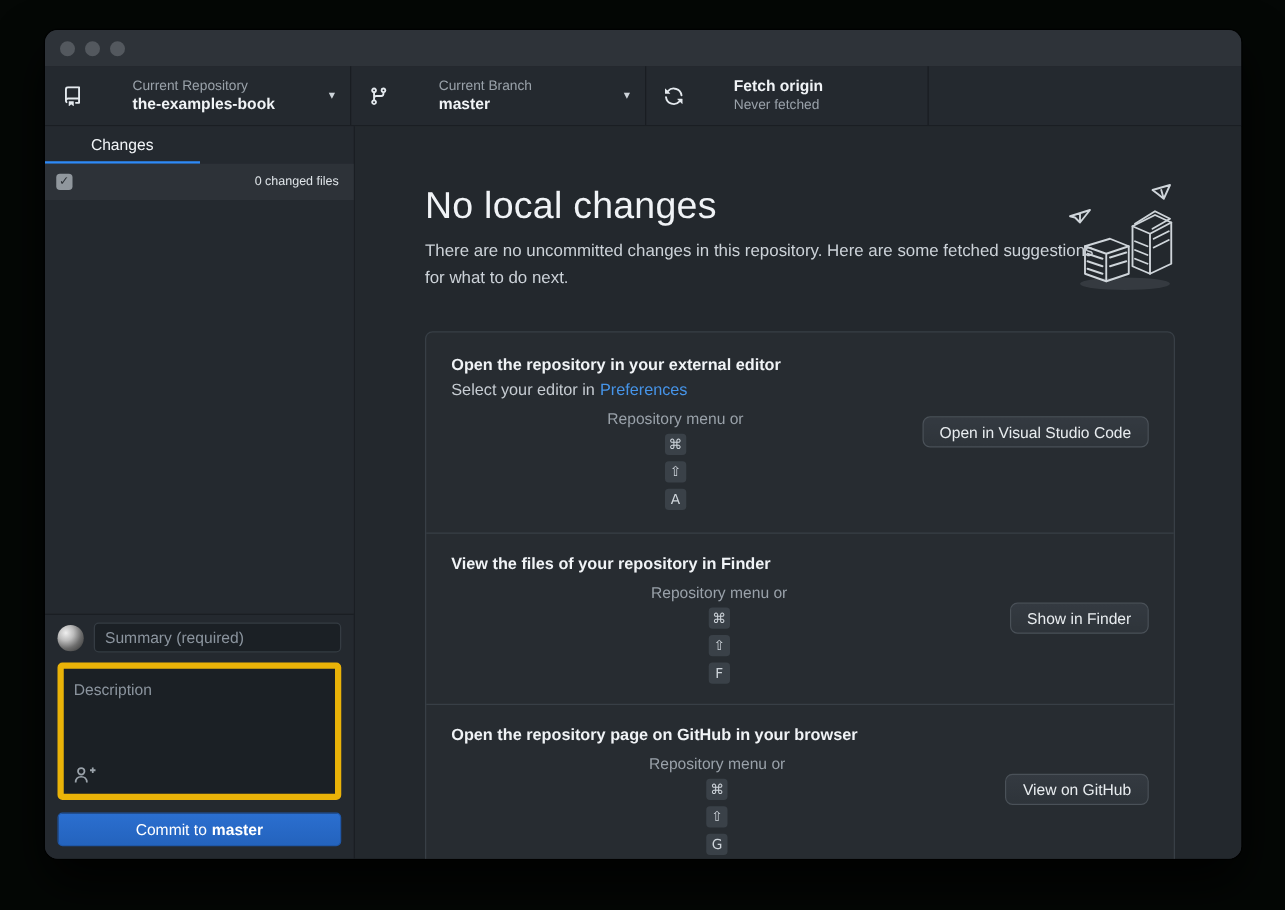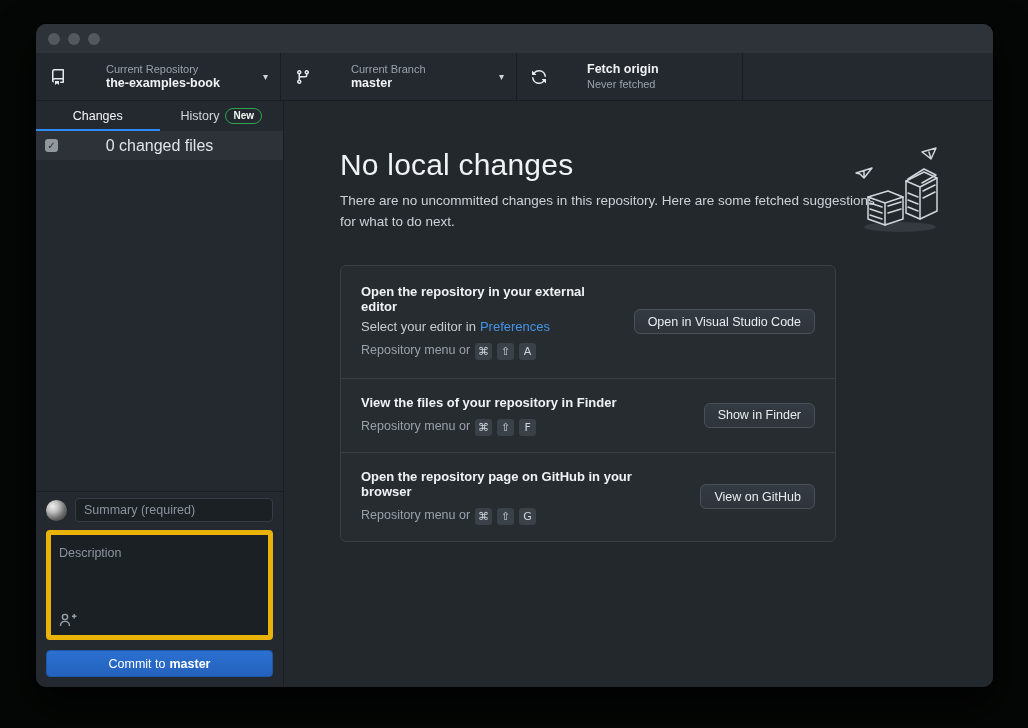--- a/index.html
+++ b/index.html
@@ -40,21 +40,21 @@
          font-size:12.5px; color:#d3d8dd; position:relative; cursor:pointer; }
   .tab.active { color:#f2f5f8; }
   .tab.active::after { content:""; position:absolute; left:0; right:0; bottom:0; height:2px; background:#2e8af7; }
   .badge-new { font-size:10px; font-weight:bold; color:#eef7f0; border:1px solid #2ea44f; border-radius:9px;
                padding:1px 7px 2px; line-height:11px; }
   
   .changes-row { height:29px; flex:0 0 auto; background:#2d3238; display:flex; align-items:center; position:relative; }
   .checkbox { width:13px; height:13px; margin-left:9px; background:#90979d; border-radius:3px;
               display:flex; align-items:center; justify-content:center;
               font-size:10px; font-weight:bold; color:#2b3035; cursor:pointer; }
-  .changes-row .label { position:absolute; left:0; right:0; text-align:center; font-size:16px; color:#dfe4e8; pointer-events:none; }
+  .changes-row .label { position:absolute; left:0; right:12px; text-align:right; font-size:10px; color:#dfe4e8; pointer-events:none; }
   .file-list { flex:1; background:#24292f; }
   
   .commit-area { flex:0 0 194px; border-top:1px solid #1a1e23; padding:5px 10px 10px; display:flex; flex-direction:column; }
   .summary-row { display:flex; align-items:center; gap:8px; margin-top:1px; }
   .avatar { width:21px; height:21px; border-radius:50%; flex:0 0 auto;
             background:radial-gradient(circle at 32% 30%, #efefef 0%, #bdbdbd 30%, #6d6d6d 60%, #2a2a2a 100%); }
   .summary-input { flex:1; height:24px; background:#1b2025; border:1px solid #353c43; border-radius:4px;
                    color:#e6ebf0; font-size:12.5px; padding:0 8px; outline:none; font-family:inherit; }
   .summary-input::placeholder { color:#8b949e; }
   .description-box { margin-top:8px; height:110px; background:#1b2025; border:5px solid #eab308; border-radius:4px;
@@ -63,29 +63,29 @@
   .coauthor-btn { position:absolute; left:8px; bottom:7px; width:18px; height:16px; cursor:pointer; }
   .coauthor-btn svg { display:block; stroke:#9aa2aa; fill:none; stroke-width:1.4; }
   .commit-btn { margin-top:10px; height:27px; background:linear-gradient(#2b6fd0,#2463bd); border:1px solid #1f57a8;
                 border-radius:4px; color:#fff; font-size:12.5px; cursor:pointer; font-family:inherit; }
   .commit-btn strong { margin-left:4px; }
   
   .main { flex:1; background:#23282d; position:relative; padding:47px 53px 0 56px; }
   .main h1 { font-size:30px; font-weight:400; color:#f0f3f6; letter-spacing:.2px; }
   .main .blurb { margin-top:9px; width:536px; font-size:13.5px; line-height:1.55; color:#ccd2d8; }
   .illustration { position:absolute; top:44px; right:50px; width:95px; height:90px; }
-  .suggestions { margin-top:32px; width:496px; border:1px solid #383f46; border-radius:6px; background:#272c31; }
+  .suggestions { margin-top:32px; width:600px; border:1px solid #383f46; border-radius:6px; background:#272c31; }
   .suggestion-row { display:flex; align-items:center; padding:16px 20px; }
   .suggestion-row + .suggestion-row { border-top:1px solid #383f46; }
   .suggestion-row.tall { padding:18px 20px; }
   .sg-left { flex:1; min-width:0; }
   .sg-title { font-size:13px; font-weight:bold; color:#f0f3f6; }
   .sg-sub { font-size:13px; color:#c6ccd2; margin-top:5px; }
   .sg-sub a { color:#4694e8; text-decoration:none; margin-left:4px; cursor:pointer; }
-  .sg-shortcut { font-size:12.5px; color:#99a1a9; margin-top:9px; display:flex; gap:5px; }
+  .sg-shortcut { font-size:12.5px; color:#99a1a9; margin-top:9px; display:flex; align-items:center; gap:5px;flex-direction:column; }
   .keycap { display:inline-flex; align-items:center; justify-content:center; min-width:17px; height:17px;
             padding:0 3px; background:#3a4148; border-radius:3px; color:#ced4da; font-size:11px;
             font-family:"DejaVu Sans",sans-serif; }
   .sg-shortcut .keycap:first-of-type { margin-left:4px; }
   .sg-btn { flex:0 0 auto; margin-left:18px; background:linear-gradient(#343a41,#2e343a); border:1px solid #4a5158;
             border-radius:6px; color:#e8ecef; font-size:12.5px; padding:4px 13px; height:25px; cursor:pointer;
             font-family:inherit; white-space:nowrap; }
   .sketch { stroke:#cfd5da; fill:none; stroke-width:1.5; stroke-linejoin:round; stroke-linecap:round; }
 </style>
 </head>
@@ -139,24 +139,20 @@
     </div>
     <div style="flex:1"></div>
   </div>
 
   <div class="content">
 
     <div class="sidebar">
       <div class="tabbar">
         <div class="tab active">
           <span>Changes</span>
-        </div>
-        <div class="tab">
-          <span>History</span>
-          <span class="badge-new">New</span>
         </div>
       </div>
       <div class="changes-row">
         <span class="checkbox">✓</span>
         <span class="label">0 changed files</span>
       </div>
       <div class="file-list"></div>
       <div class="commit-area">
         <div class="summary-row">
           <span class="avatar"></span>

